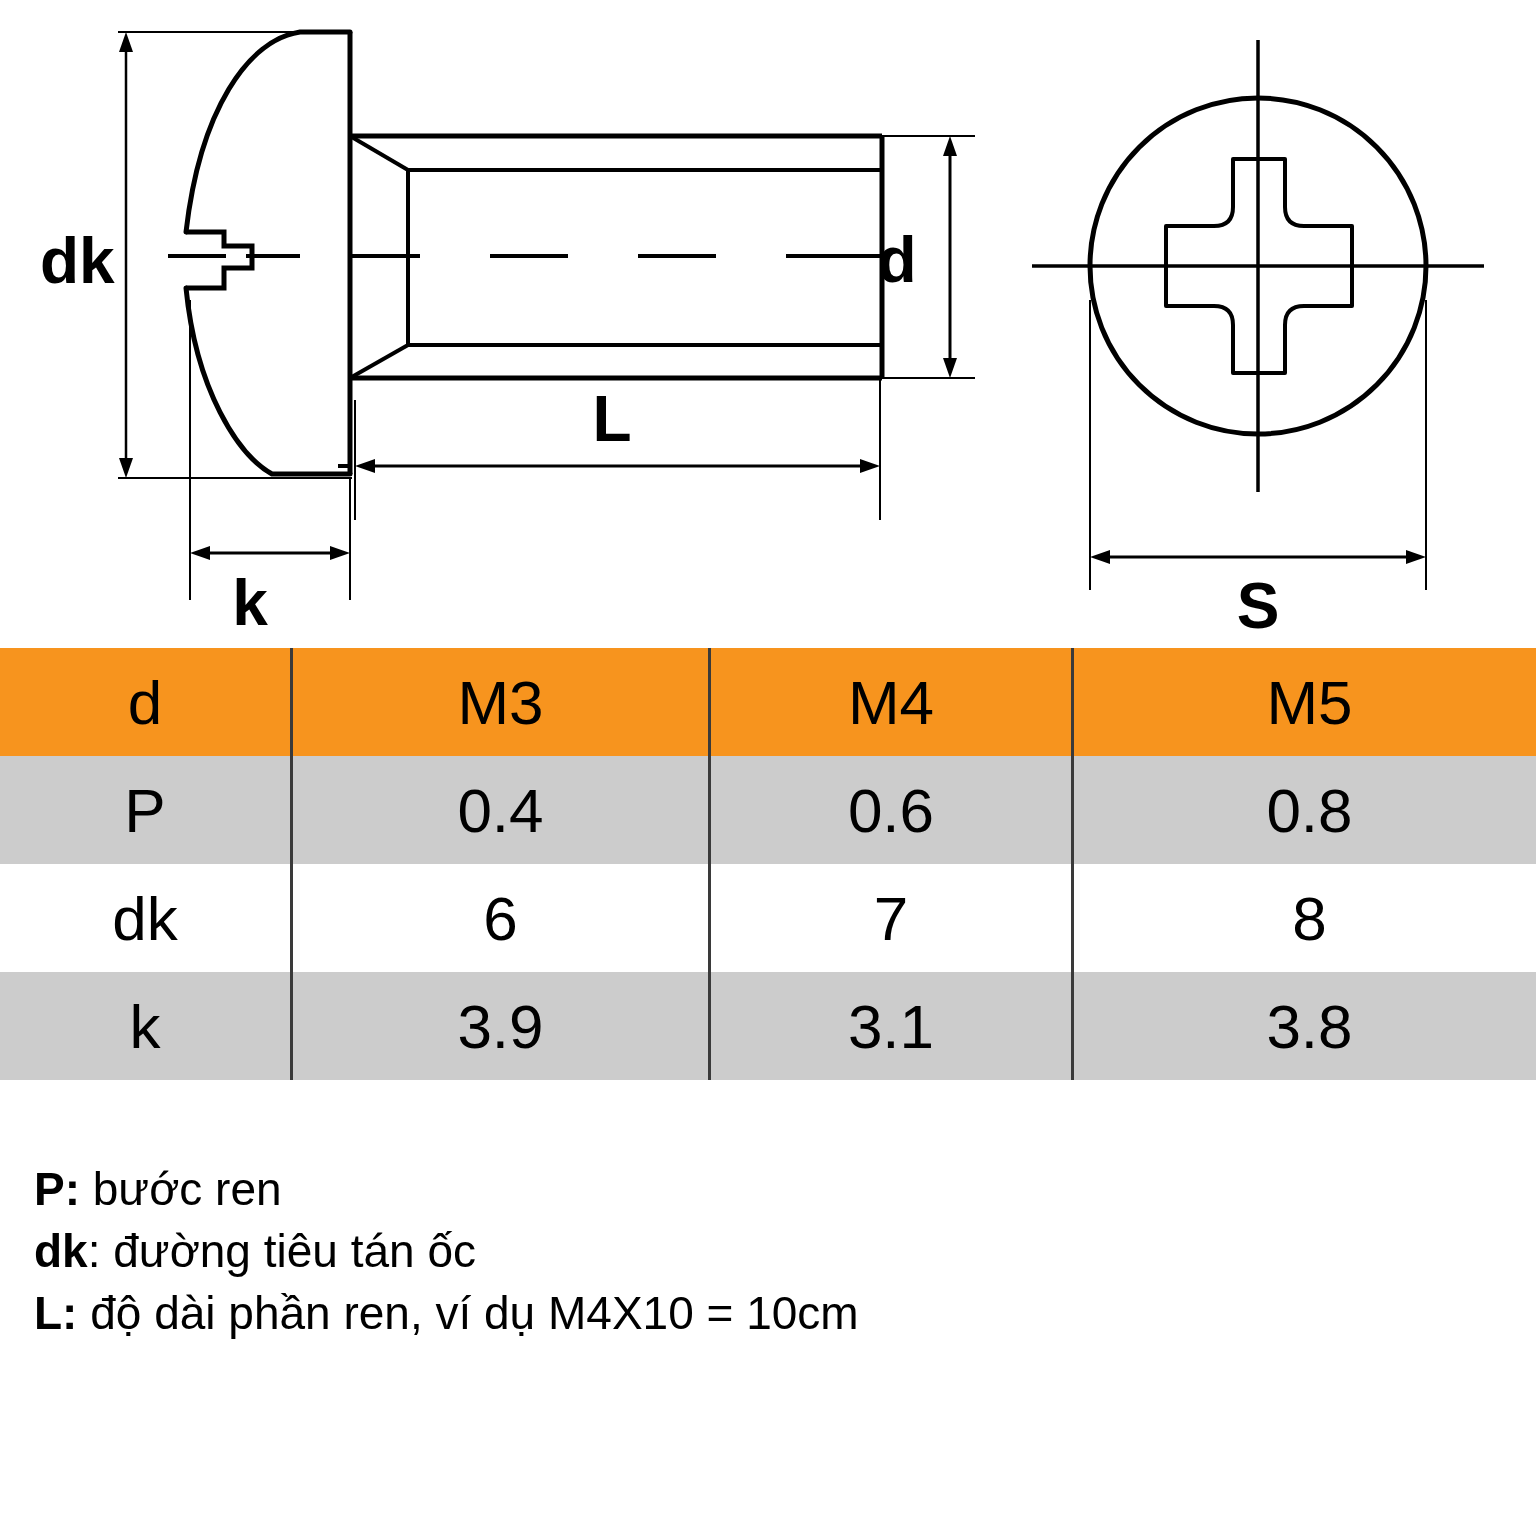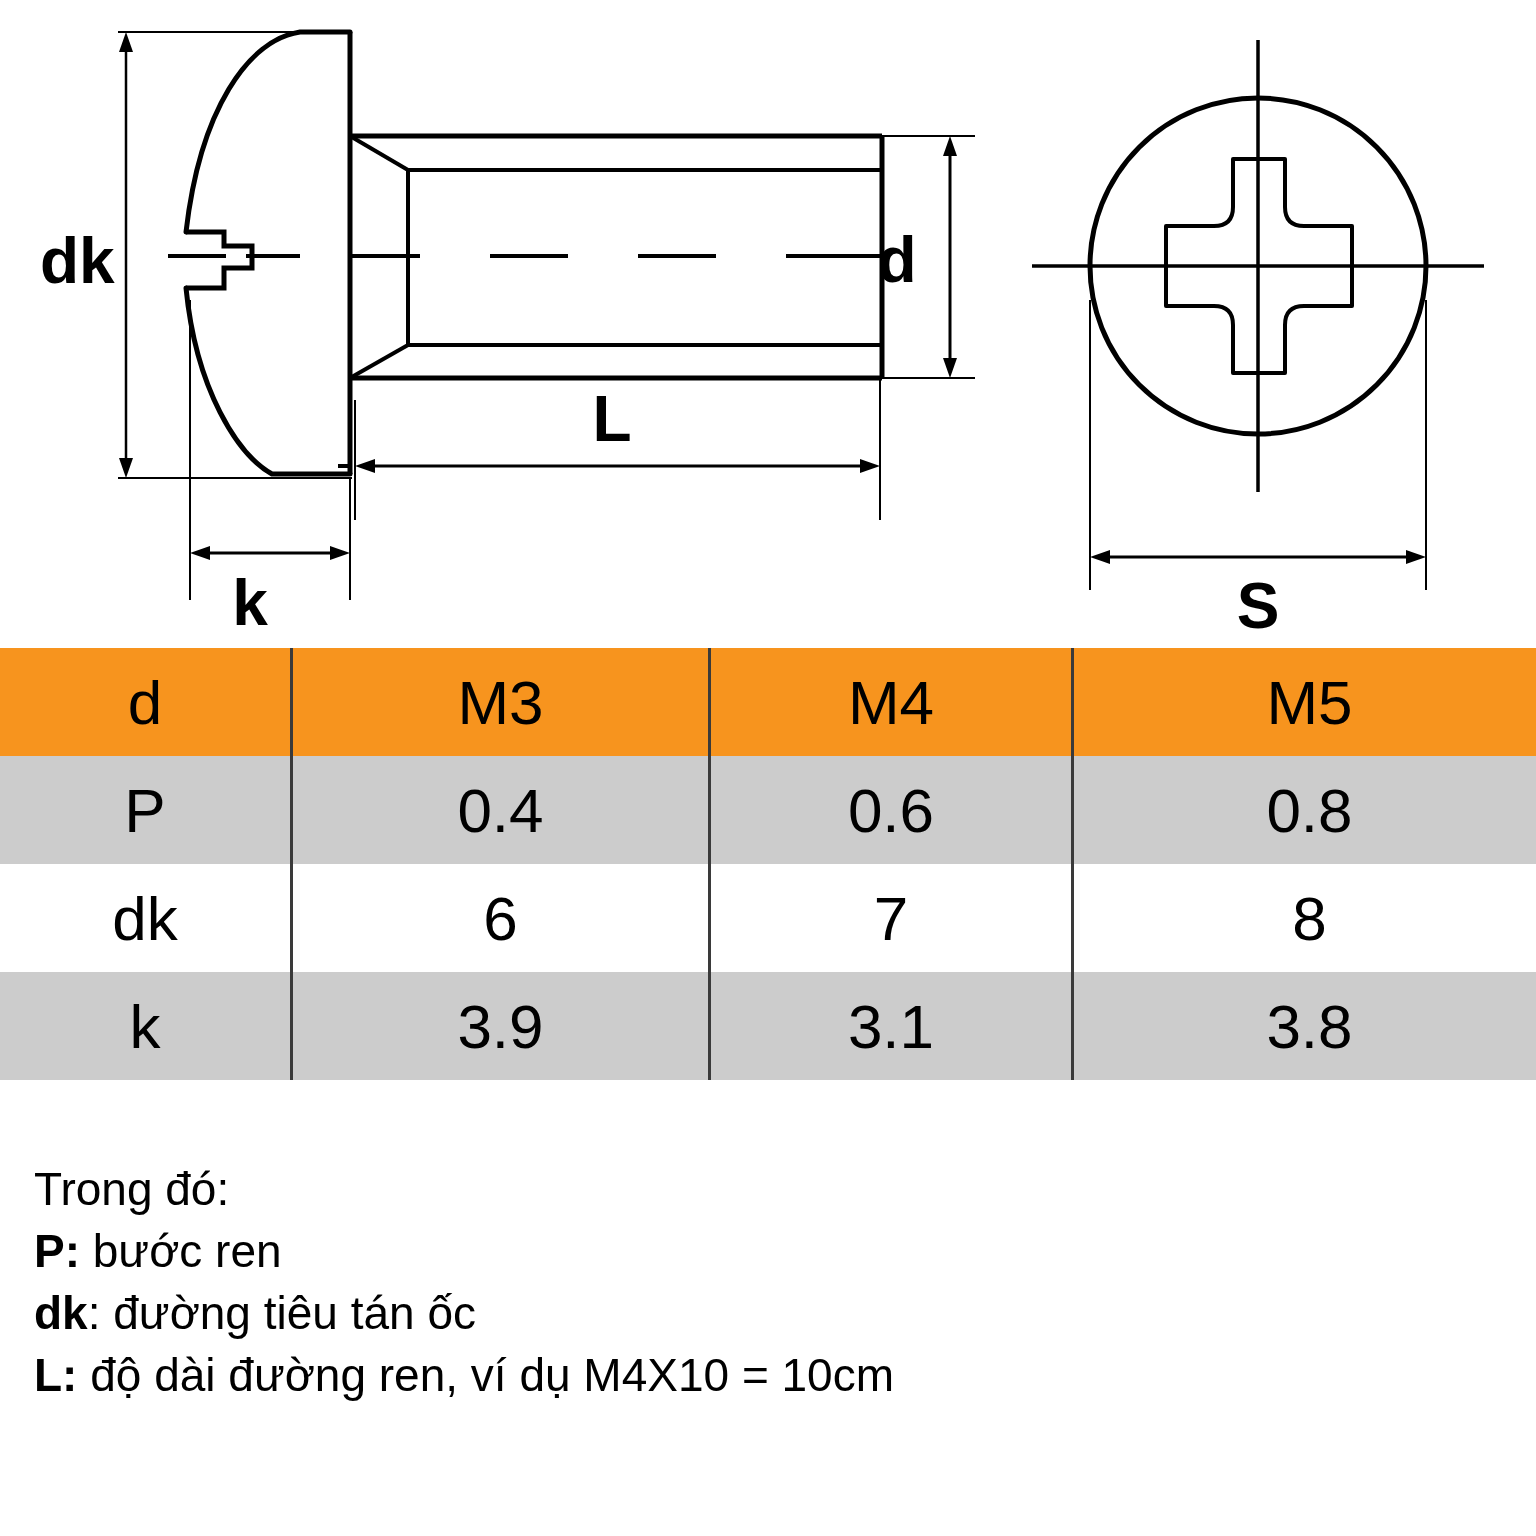--- a/index.html
+++ b/index.html
@@ -223,28 +223,27 @@
     <tr class="row-gray">
       <td class="c0">k</td>
       <td class="c1">3.9</td>
       <td class="c2">3.1</td>
       <td class="c3">3.8</td>
     </tr>
   </tbody>
 </table>
 
 <div id="legend">
-  <div class="legend-line">Trong đó:</div>
 
   <div class="legend-line">
     <span class="sym">P:</span><span> bước ren</span>
   </div>
 
 
   <div class="legend-line">
     <span class="sym">dk</span><span>: đường tiêu tán ốc</span>
   </div>
 
 
   <div class="legend-line">
-    <span class="sym">L:</span><span> độ dài đường ren, ví dụ M4X10 = 10cm</span>
+    <span class="sym">L:</span><span> độ dài phần ren, ví dụ M4X10 = 10cm</span>
   </div>
 </div>
 
 </body></html>

